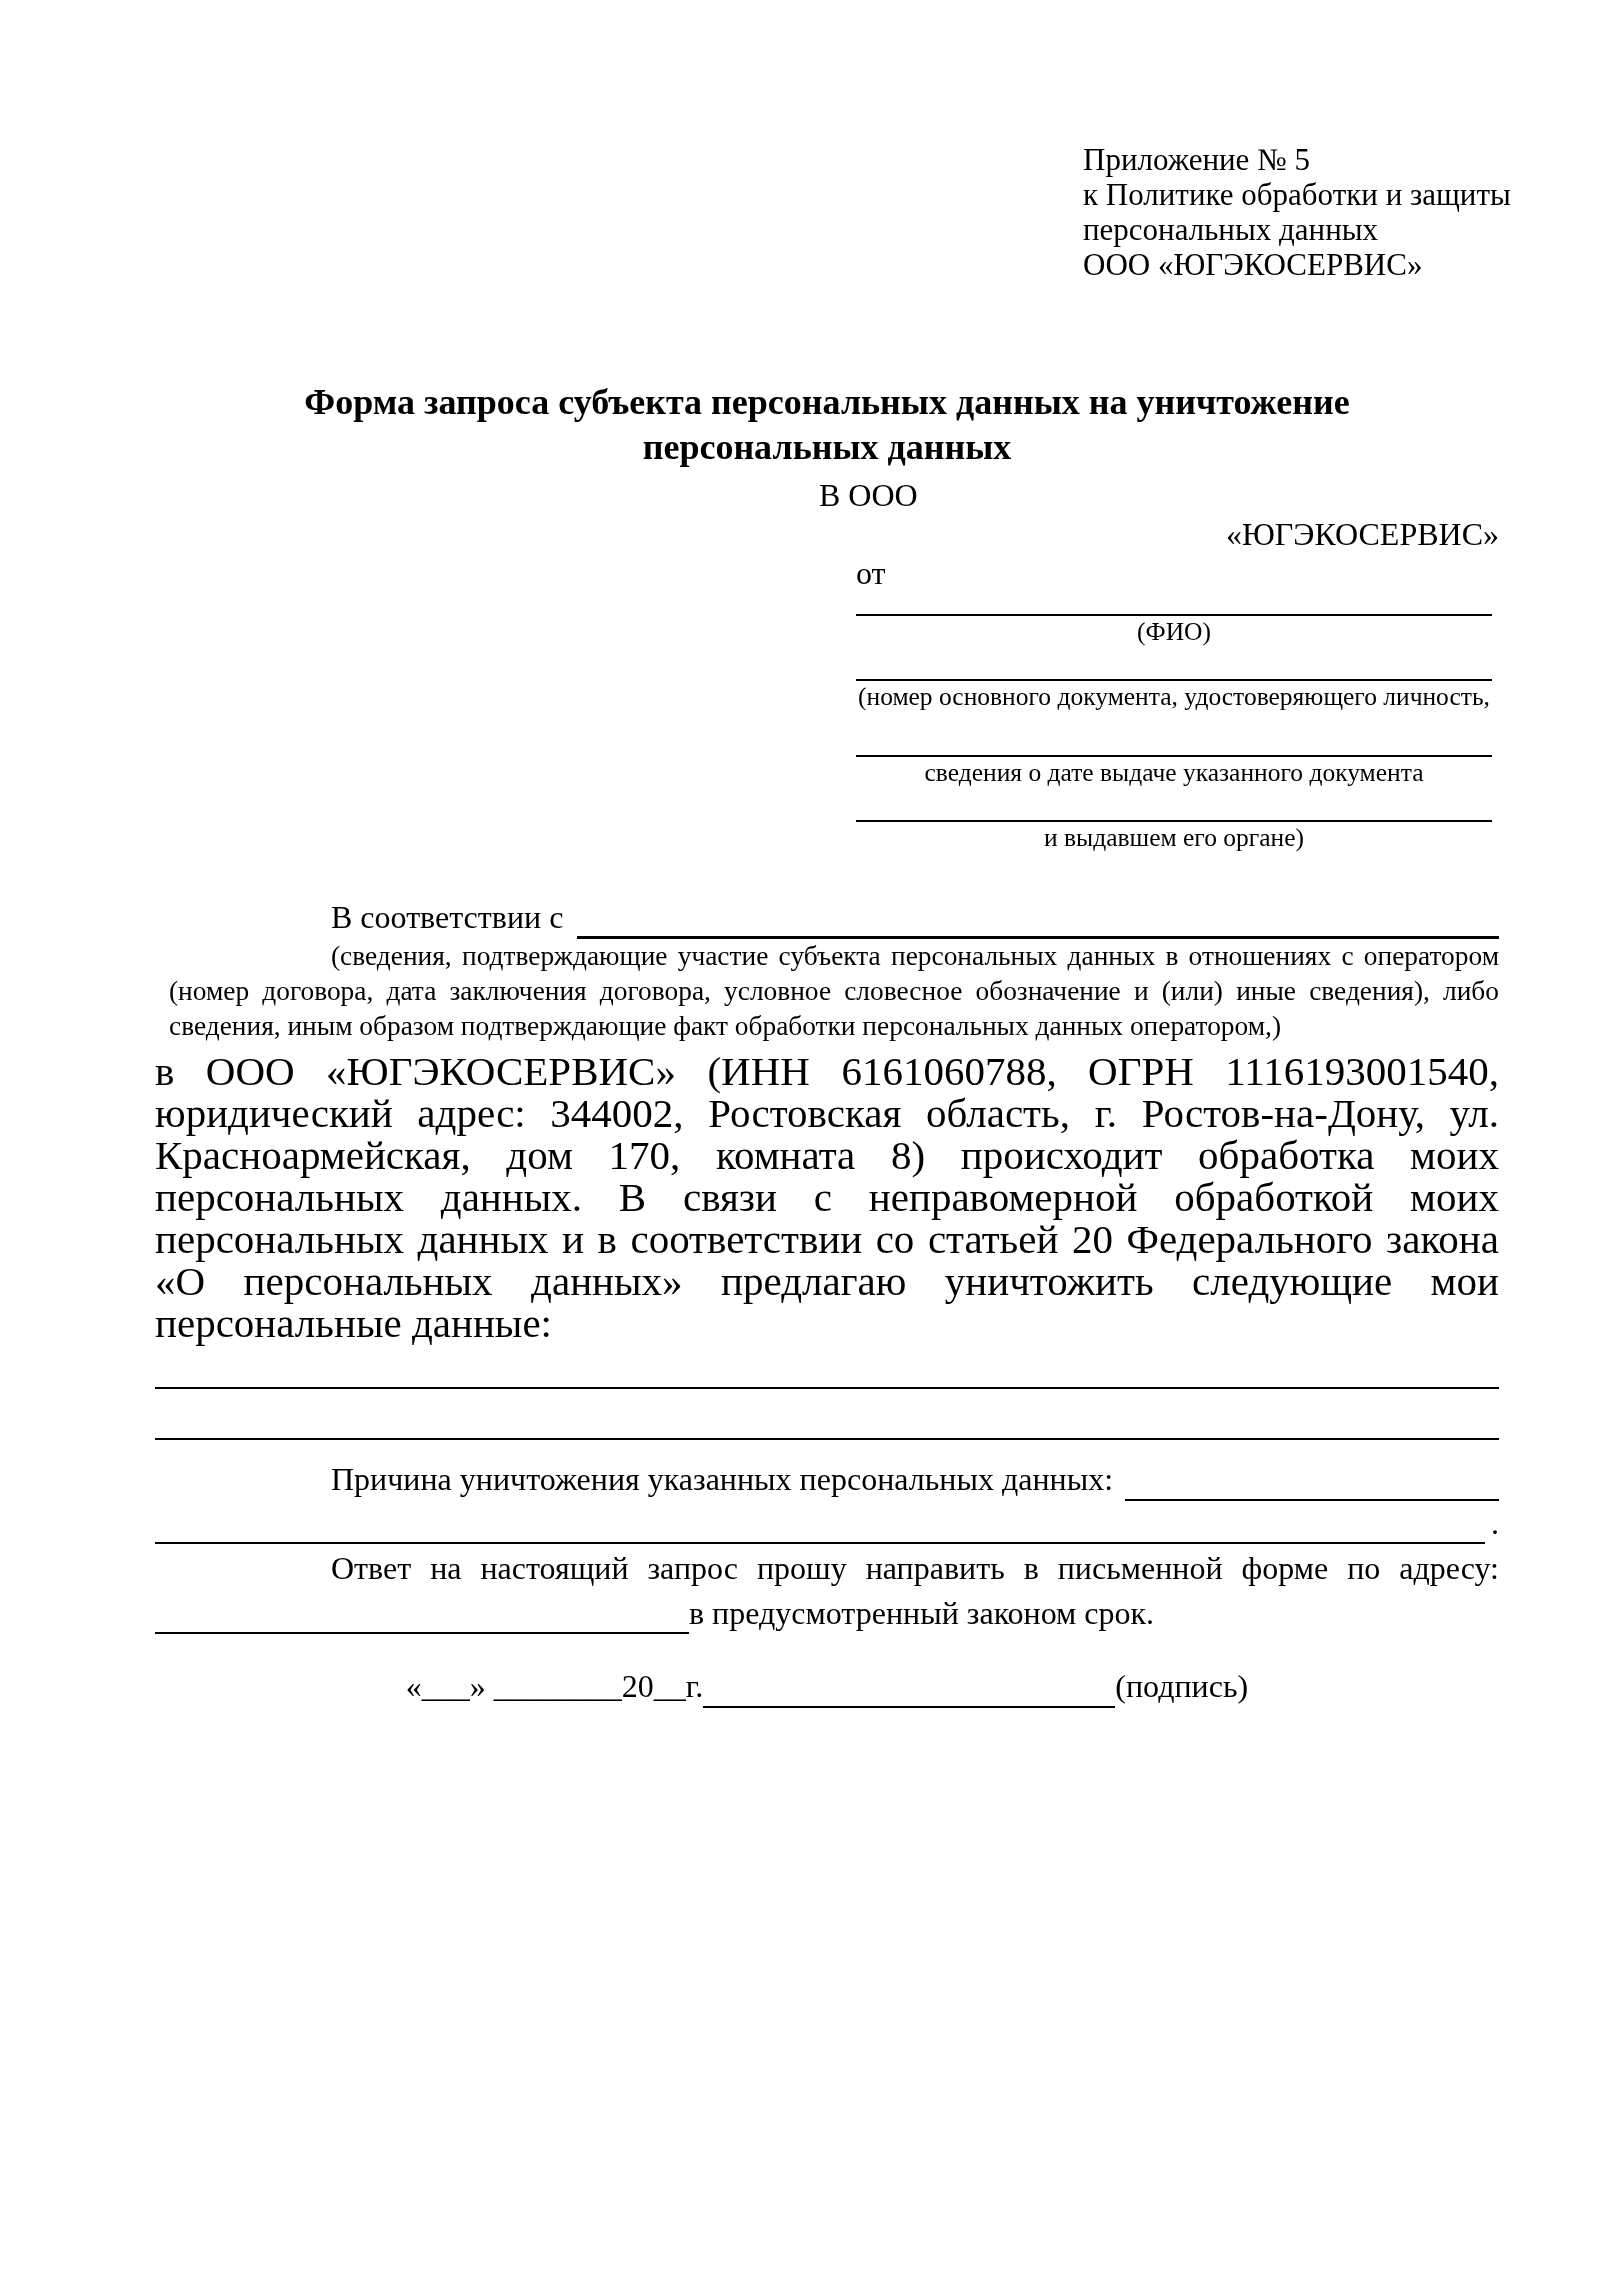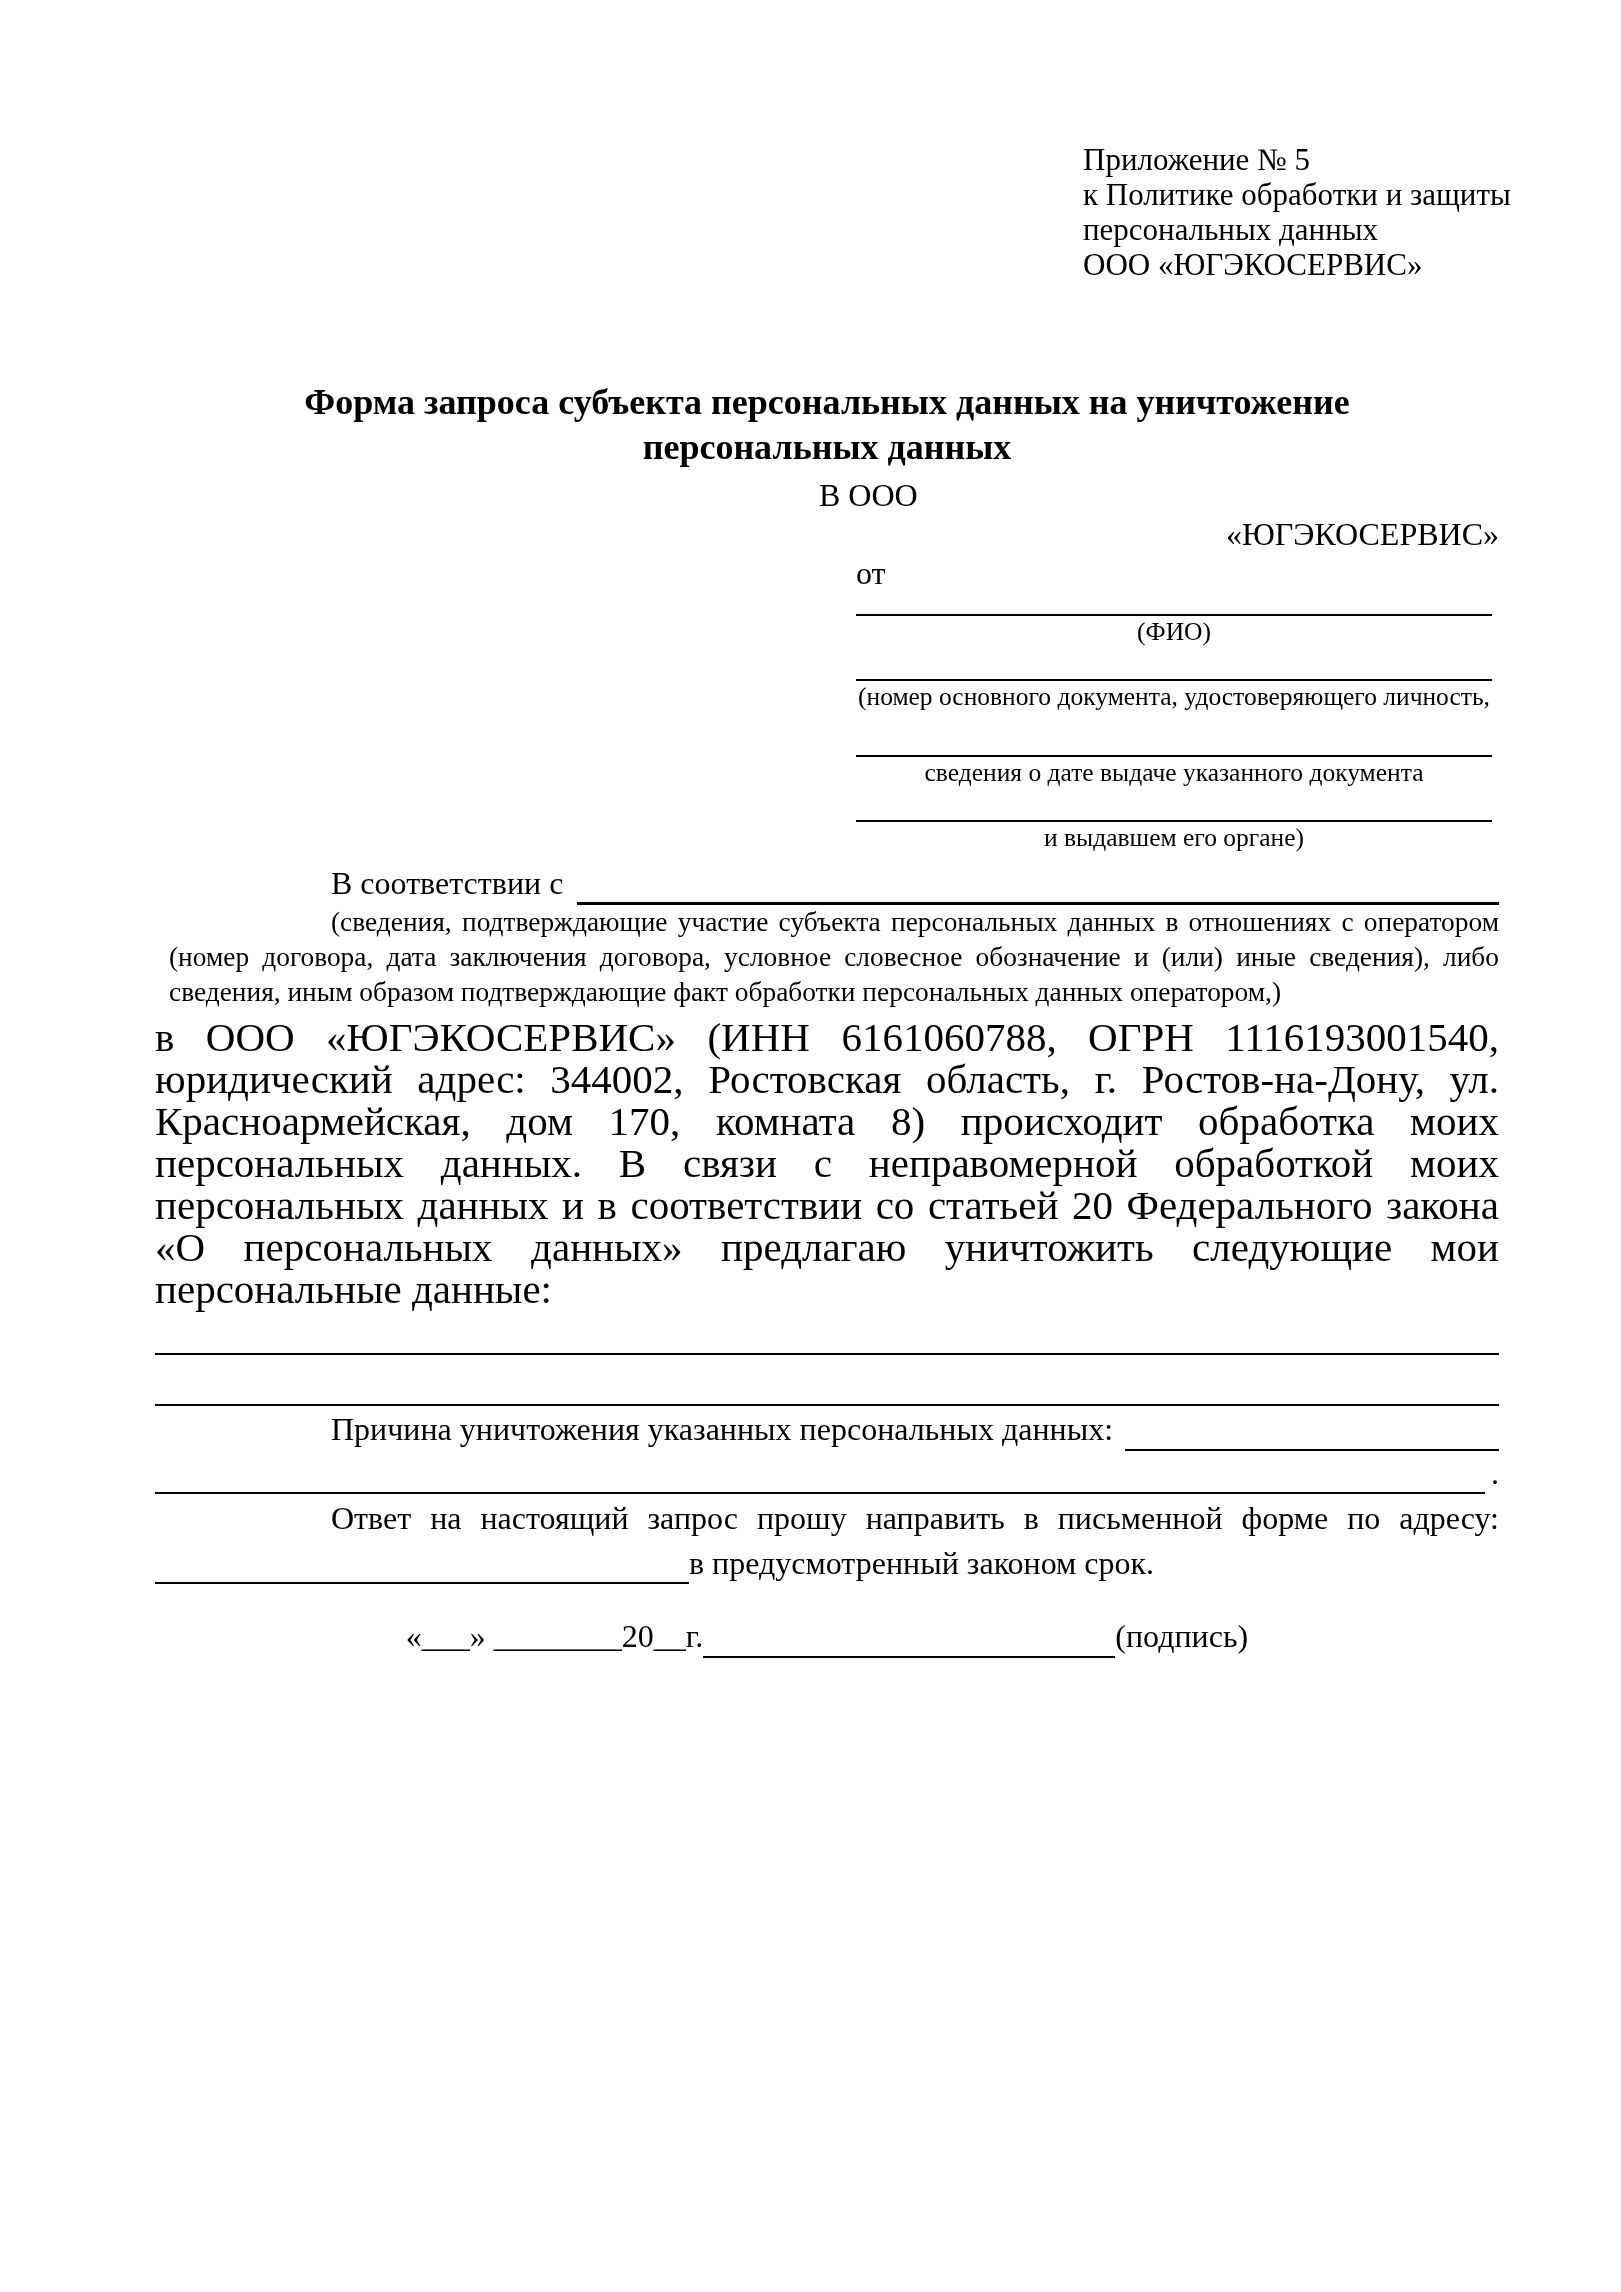--- a/index.html
+++ b/index.html
@@ -53,21 +53,21 @@
   }
   .blank-line { border-bottom: 2.9px solid #000; }
   .bl-1 { height: 21.6px; }
   .bl-2 { height: 33px; }
   .bl-3 { height: 45px; }
   .bl-4 { height: 33px; }
   .field-caption { line-height: 27.4px; padding-top: 2px; }
 
   
   .accordance-row {
-    margin-top: 9px;
+    margin-top: 43px;
     display: flex;
     align-items: flex-end;
     height: 45px;
     line-height: 43px;
   }
   .accordance-lead { padding-left: 176px; white-space: nowrap; }
   .fill-line {
     flex: 1;
     border-bottom: 3.9px solid #000;
     margin-left: 13.7px;
@@ -91,21 +91,21 @@
     text-align: justify;
   }
 
   
   .ruled { border-bottom: 2.9px solid #000; }
   .ruled-a { height: 43px; }
   .ruled-b { height: 49px; }
 
   
   .reason-row {
-    margin-top: 0;
+    margin-top: 16px;
     display: flex;
     align-items: flex-end;
     height: 45px;
     line-height: 43px;
   }
   .reason-label { padding-left: 176px; white-space: nowrap; }
   .reason-fill {
     flex: 1;
     border-bottom: 2.9px solid #000;
     margin-left: 11.8px;

